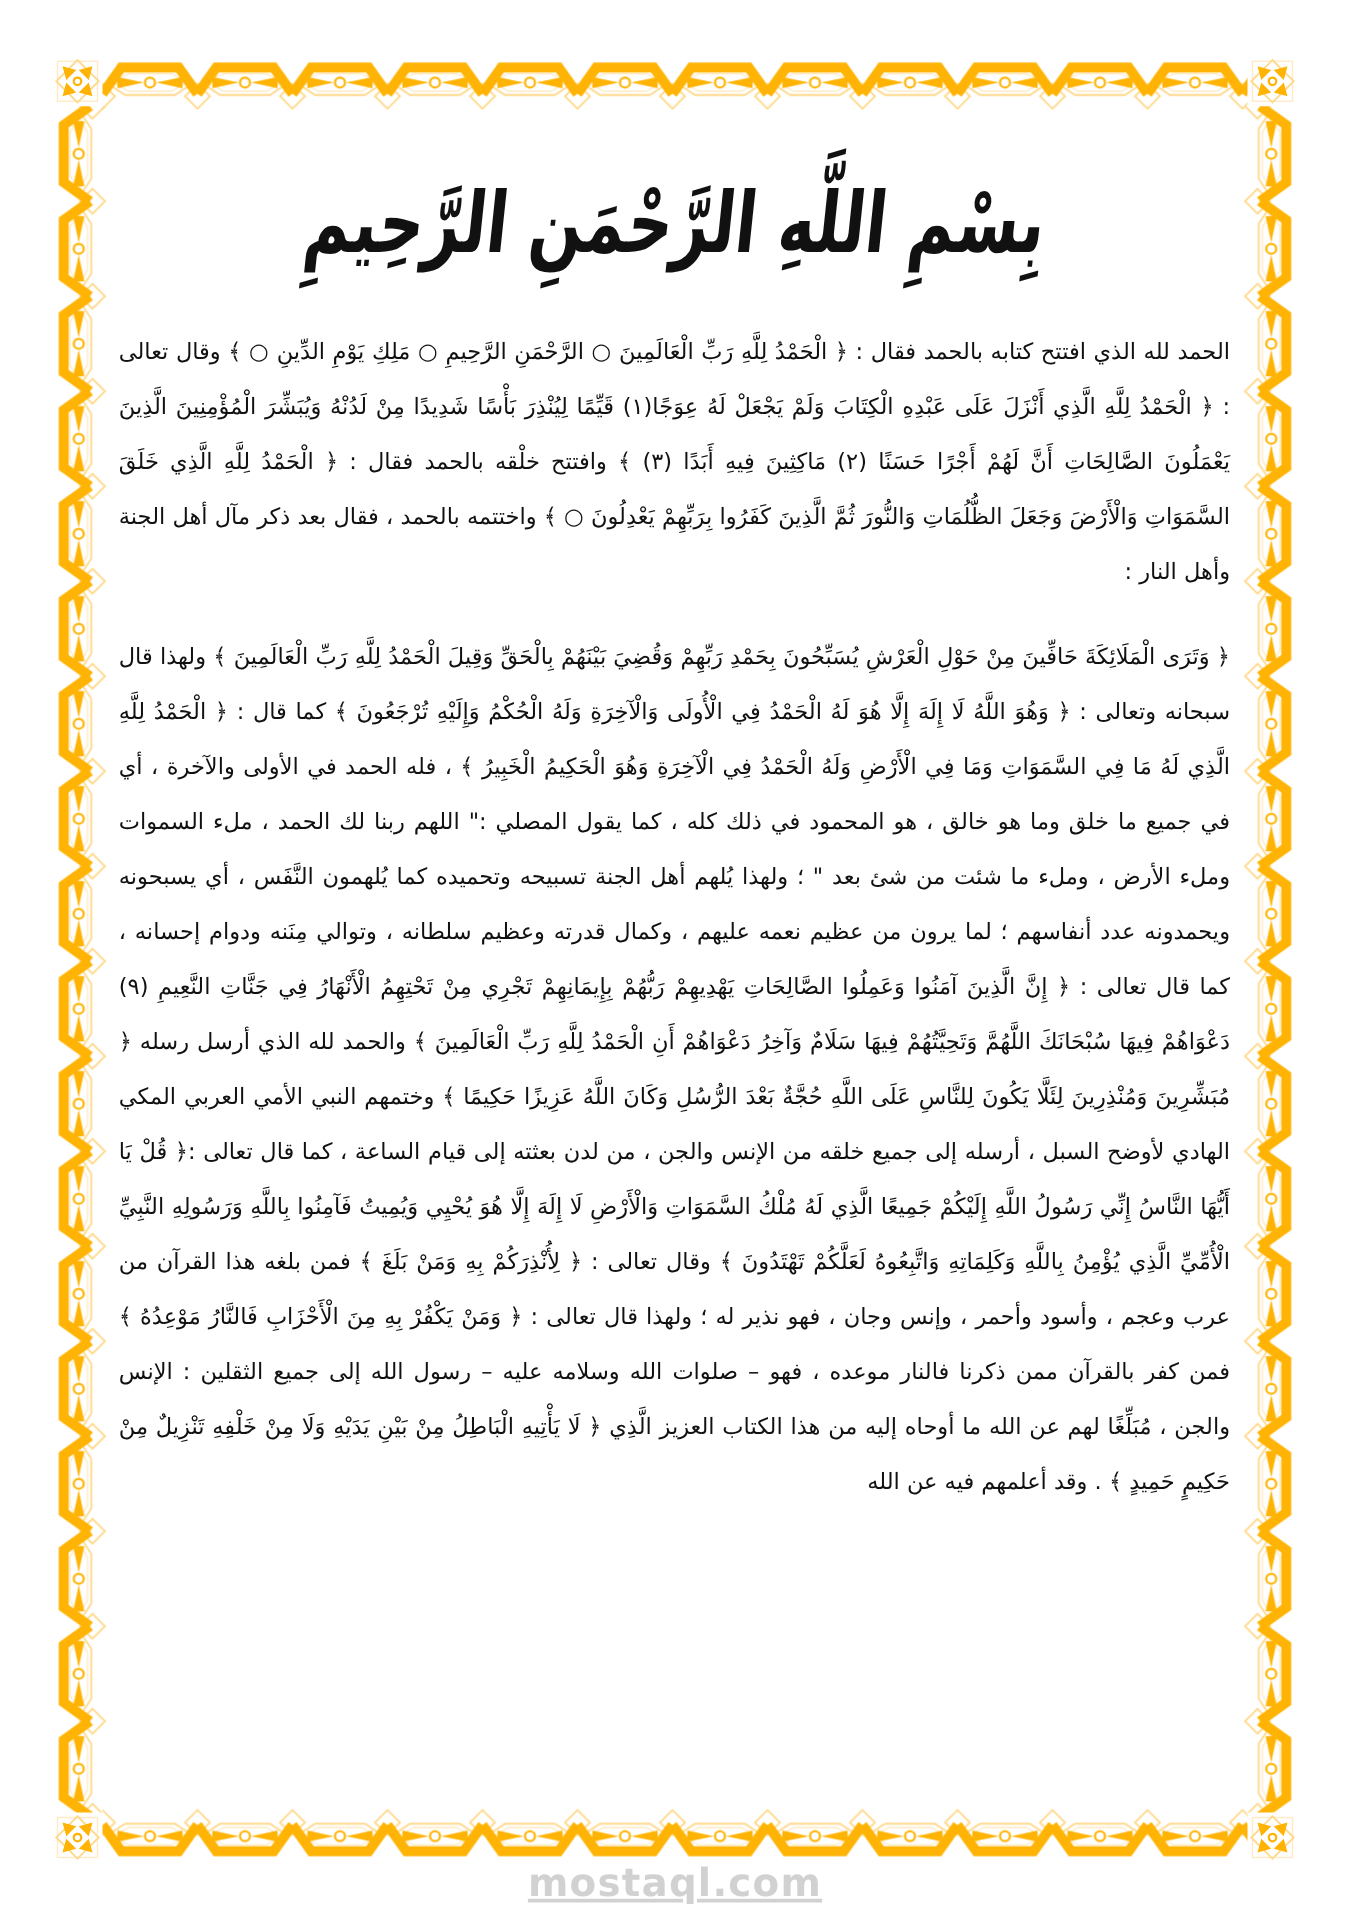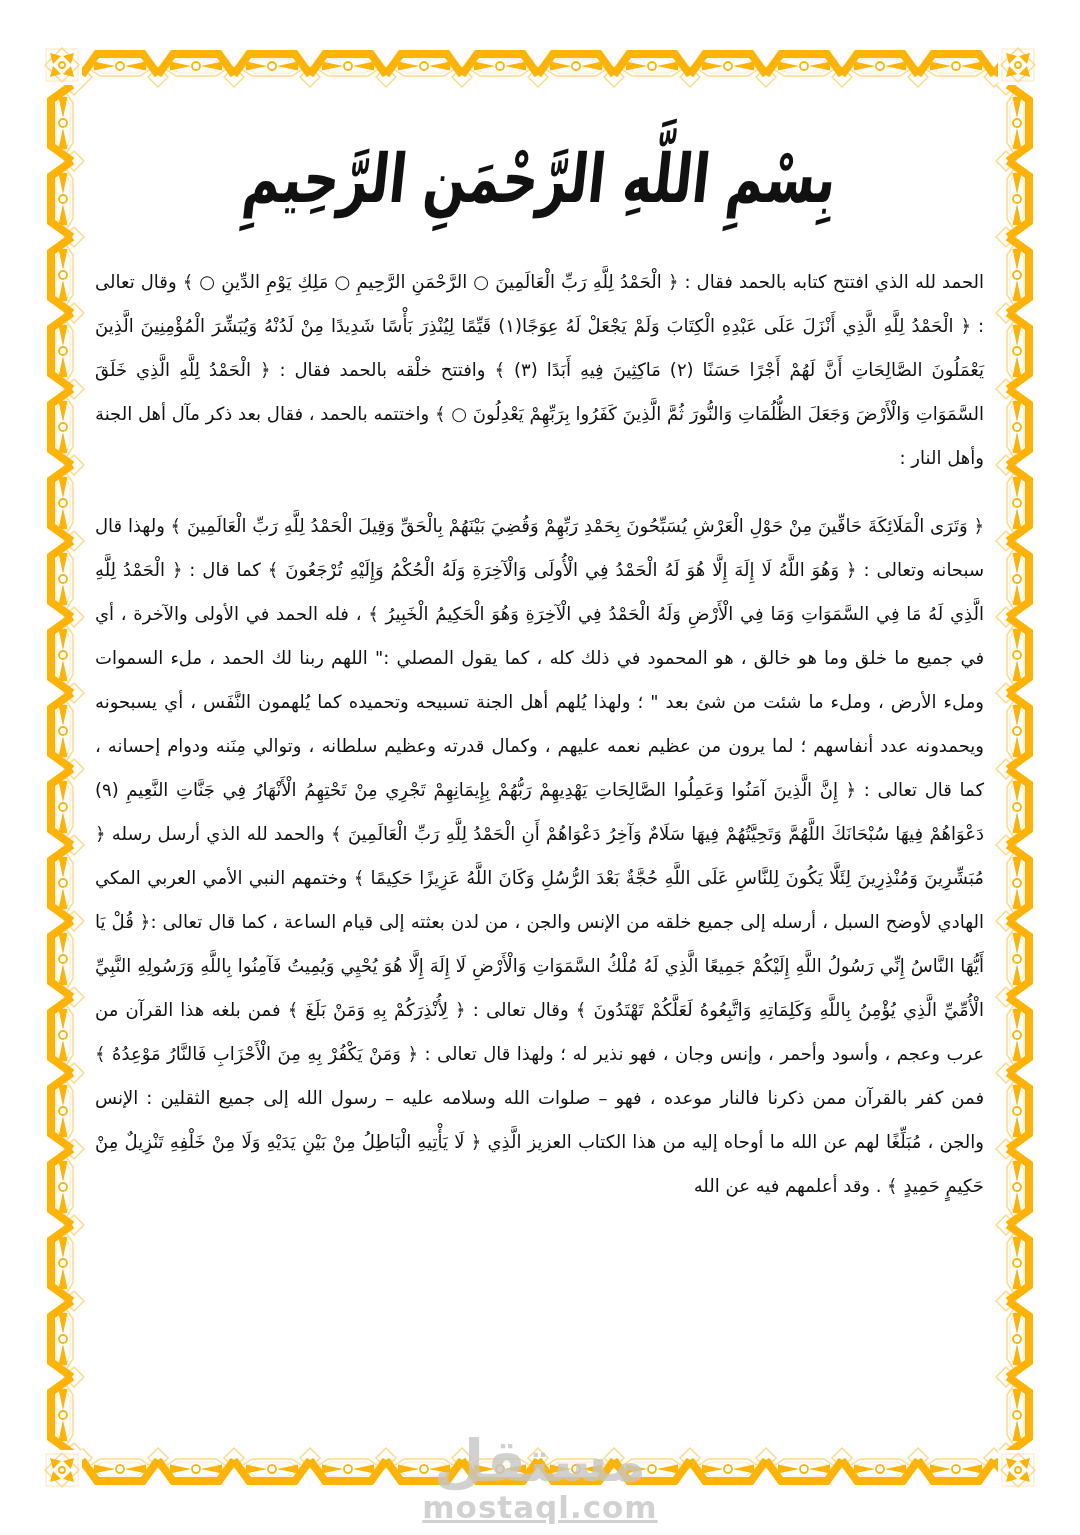--- a/index.html
+++ b/index.html
@@ -111,17 +111,16 @@
   </svg>
 
   <div class="basmala">بِسْمِ اللَّهِ الرَّحْمَنِ الرَّحِيمِ</div>
 
   <div class="doc">
     <p>الحمد لله الذي افتتح كتابه بالحمد فقال : ﴿ الْحَمْدُ لِلَّهِ رَبِّ الْعَالَمِينَ ○ الرَّحْمَنِ الرَّحِيمِ ○ مَلِكِ يَوْمِ الدِّينِ ○ ﴾ وقال تعالى : ﴿ الْحَمْدُ لِلَّهِ الَّذِي أَنْزَلَ عَلَى عَبْدِهِ الْكِتَابَ وَلَمْ يَجْعَلْ لَهُ عِوَجًا(١) قَيِّمًا لِيُنْذِرَ بَأْسًا شَدِيدًا مِنْ لَدُنْهُ وَيُبَشِّرَ الْمُؤْمِنِينَ الَّذِينَ يَعْمَلُونَ الصَّالِحَاتِ أَنَّ لَهُمْ أَجْرًا حَسَنًا (٢) مَاكِثِينَ فِيهِ أَبَدًا (٣) ﴾ وافتتح خلْقه بالحمد فقال : ﴿ الْحَمْدُ لِلَّهِ الَّذِي خَلَقَ السَّمَوَاتِ وَالْأَرْضَ وَجَعَلَ الظُّلُمَاتِ وَالنُّورَ ثُمَّ الَّذِينَ كَفَرُوا بِرَبِّهِمْ يَعْدِلُونَ ○ ﴾ واختتمه بالحمد ، فقال بعد ذكر مآل أهل الجنة وأهل النار :</p>
     <p>﴿ وَتَرَى الْمَلَائِكَةَ حَافِّينَ مِنْ حَوْلِ الْعَرْشِ يُسَبِّحُونَ بِحَمْدِ رَبِّهِمْ وَقُضِيَ بَيْنَهُمْ بِالْحَقِّ وَقِيلَ الْحَمْدُ لِلَّهِ رَبِّ الْعَالَمِينَ ﴾ ولهذا قال سبحانه وتعالى : ﴿ وَهُوَ اللَّهُ لَا إِلَهَ إِلَّا هُوَ لَهُ الْحَمْدُ فِي الْأُولَى وَالْآخِرَةِ وَلَهُ الْحُكْمُ وَإِلَيْهِ تُرْجَعُونَ ﴾ كما قال : ﴿ الْحَمْدُ لِلَّهِ الَّذِي لَهُ مَا فِي السَّمَوَاتِ وَمَا فِي الْأَرْضِ وَلَهُ الْحَمْدُ فِي الْآخِرَةِ وَهُوَ الْحَكِيمُ الْخَبِيرُ ﴾ ، فله الحمد في الأولى والآخرة ، أي في جميع ما خلق وما هو خالق ، هو المحمود في ذلك كله ، كما يقول المصلي :" اللهم ربنا لك الحمد ، ملء السموات وملء الأرض ، وملء ما شئت من شئ بعد " ؛ ولهذا يُلهم أهل الجنة تسبيحه وتحميده كما يُلهمون النَّفَس ، أي يسبحونه ويحمدونه عدد أنفاسهم ؛ لما يرون من عظيم نعمه عليهم ، وكمال قدرته وعظيم سلطانه ، وتوالي مِنَنه ودوام إحسانه ، كما قال تعالى : ﴿ إِنَّ الَّذِينَ آمَنُوا وَعَمِلُوا الصَّالِحَاتِ يَهْدِيهِمْ رَبُّهُمْ بِإِيمَانِهِمْ تَجْرِي مِنْ تَحْتِهِمُ الْأَنْهَارُ فِي جَنَّاتِ النَّعِيمِ (٩) دَعْوَاهُمْ فِيهَا سُبْحَانَكَ اللَّهُمَّ وَتَحِيَّتُهُمْ فِيهَا سَلَامٌ وَآخِرُ دَعْوَاهُمْ أَنِ الْحَمْدُ لِلَّهِ رَبِّ الْعَالَمِينَ ﴾ والحمد لله الذي أرسل رسله ﴿ مُبَشِّرِينَ وَمُنْذِرِينَ لِئَلَّا يَكُونَ لِلنَّاسِ عَلَى اللَّهِ حُجَّةٌ بَعْدَ الرُّسُلِ وَكَانَ اللَّهُ عَزِيزًا حَكِيمًا ﴾ وختمهم النبي الأمي العربي المكي الهادي لأوضح السبل ، أرسله إلى جميع خلقه من الإنس والجن ، من لدن بعثته إلى قيام الساعة ، كما قال تعالى :﴿ قُلْ يَا أَيُّهَا النَّاسُ إِنِّي رَسُولُ اللَّهِ إِلَيْكُمْ جَمِيعًا الَّذِي لَهُ مُلْكُ السَّمَوَاتِ وَالْأَرْضِ لَا إِلَهَ إِلَّا هُوَ يُحْيِي وَيُمِيتُ فَآمِنُوا بِاللَّهِ وَرَسُولِهِ النَّبِيِّ الْأُمِّيِّ الَّذِي يُؤْمِنُ بِاللَّهِ وَكَلِمَاتِهِ وَاتَّبِعُوهُ لَعَلَّكُمْ تَهْتَدُونَ ﴾ وقال تعالى : ﴿ لِأُنْذِرَكُمْ بِهِ وَمَنْ بَلَغَ ﴾ فمن بلغه هذا القرآن من عرب وعجم ، وأسود وأحمر ، وإنس وجان ، فهو نذير له ؛ ولهذا قال تعالى : ﴿ وَمَنْ يَكْفُرْ بِهِ مِنَ الْأَحْزَابِ فَالنَّارُ مَوْعِدُهُ ﴾ فمن كفر بالقرآن ممن ذكرنا فالنار موعده ، فهو – صلوات الله وسلامه عليه – رسول الله إلى جميع الثقلين : الإنس والجن ، مُبَلِّغًا لهم عن الله ما أوحاه إليه من هذا الكتاب العزيز الَّذِي ﴿ لَا يَأْتِيهِ الْبَاطِلُ مِنْ بَيْنِ يَدَيْهِ وَلَا مِنْ خَلْفِهِ تَنْزِيلٌ مِنْ حَكِيمٍ حَمِيدٍ ﴾ . وقد أعلمهم فيه عن الله</p>
   </div>
 
   <div class="watermark">
-    <div class="wm-ar">مستقل</div>
     <div class="wm-domain">mostaql.com</div>
   </div>
 
 </div>
 
 </body></html>

